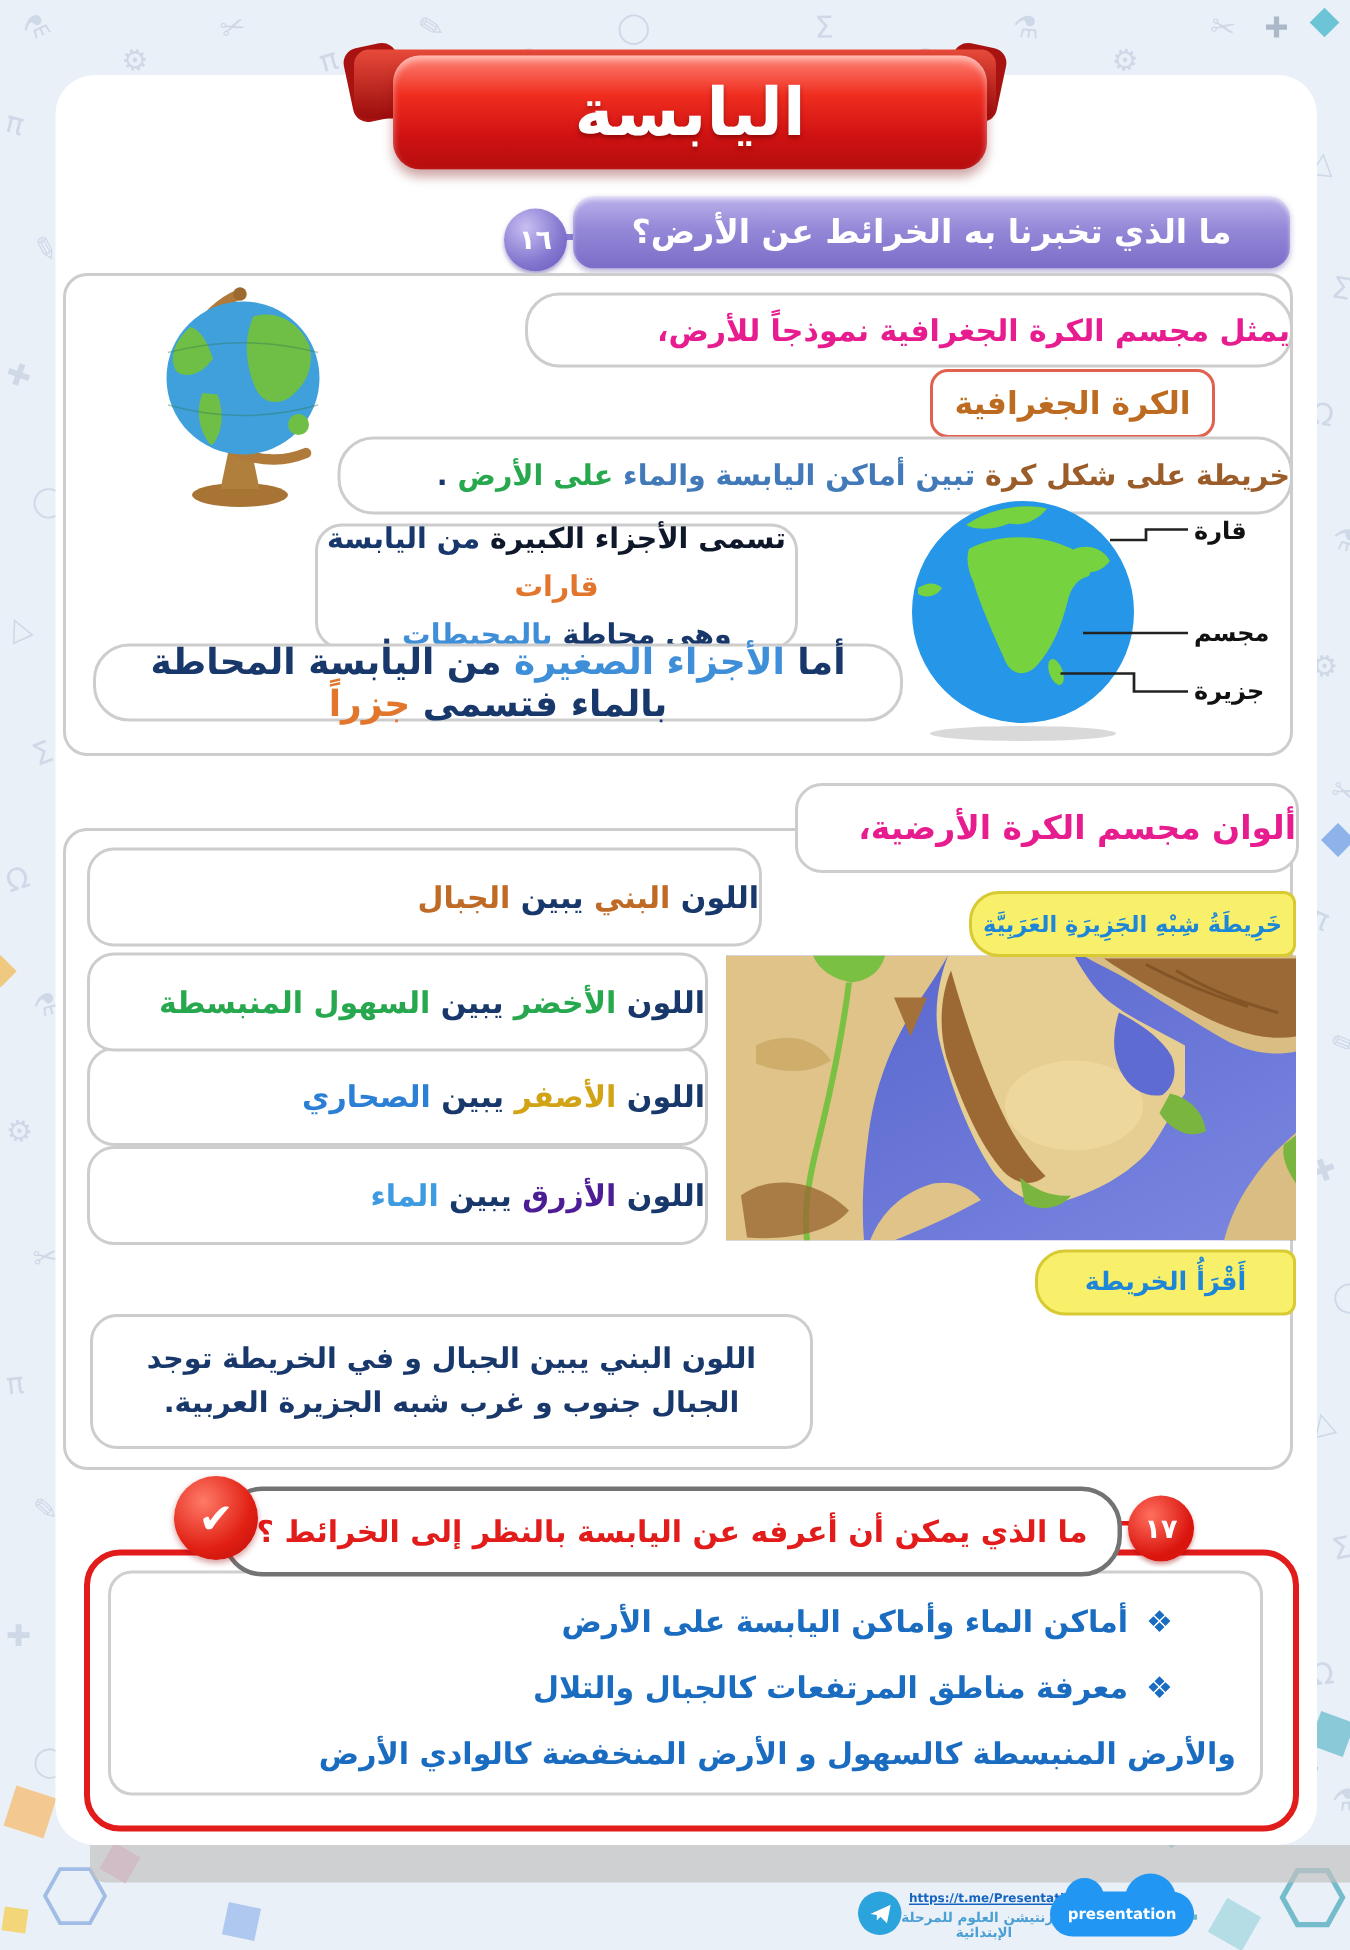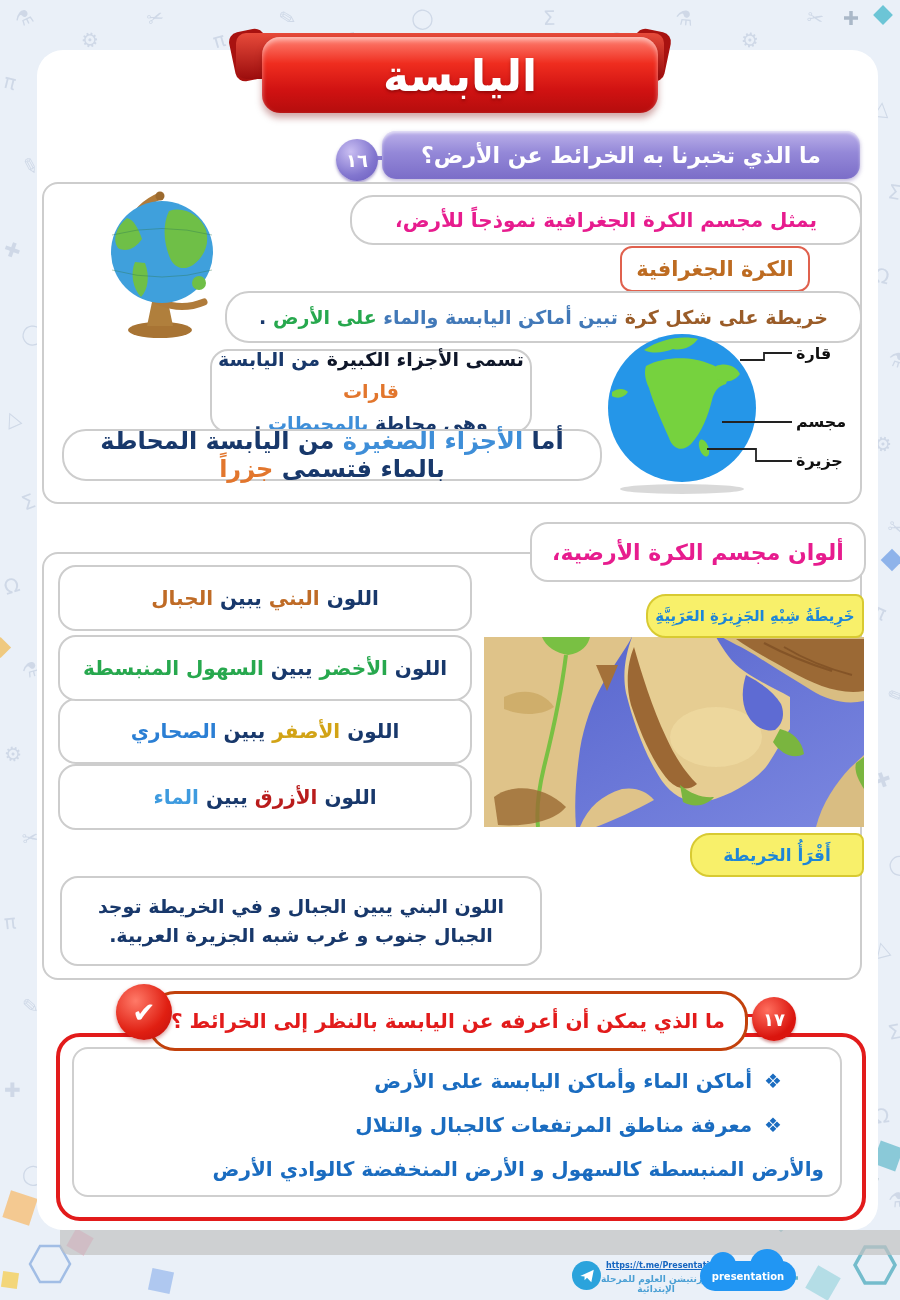--- a/index.html
+++ b/index.html
@@ -27,34 +27,34 @@
      box-shadow:inset 0 2px 3px rgba(255,255,255,.6),0 2px 4px rgba(90,70,160,.4);
      display:flex;align-items:center;justify-content:center;color:#fff;font-weight:bold;font-size:22px;direction:rtl;}
   .q16-line{position:absolute;left:370px;top:156px;width:26px;height:4px;background:#8e82d6;}
   .q16-circle{position:absolute;left:336px;top:139px;width:42px;height:42px;border-radius:50%;
      background:radial-gradient(circle at 35% 30%,#c9bef2,#8276cf 60%,#685abc);
      color:#fff;display:flex;align-items:center;justify-content:center;font-size:18px;font-weight:bold;
      box-shadow:0 2px 3px rgba(90,70,160,.5);}
   
   .obox{position:absolute;background:#fff;border:2px solid #cdcdcd;border-radius:16px;}
   .gbox{position:absolute;background:#fff;border:2px solid #cdcdcd;border-radius:18px;
-        display:flex;align-items:center;justify-content:center;}
+        display:flex;align-items:center;justify-content:flex-end;}
   .txt{direction:rtl;text-align:center;font-weight:bold;color:#18386b;}
   .term-box{position:absolute;background:#fff;border:2px solid #e0614e;border-radius:12px;
         display:flex;align-items:center;justify-content:center;}
   .ylabel{position:absolute;background:#f8f06a;border:2px solid #d8ca32;border-radius:20px 8px 8px 20px;
         display:flex;align-items:center;justify-content:center;font-weight:bold;color:#1e86d8;direction:rtl;z-index:6;}
   .blue-box{position:absolute;background:#fff;border:3px solid #3e9ad6;border-radius:14px;z-index:5;}
   .globe-label{position:absolute;color:#111;font-weight:bold;font-size:16px;direction:rtl;}
   
   .q17-check{position:absolute;left:116px;top:984px;width:56px;height:56px;border-radius:50%;
      background:radial-gradient(circle at 35% 30%,#ff7a68,#e01f12 60%,#bd0d0d);
      display:flex;align-items:center;justify-content:center;color:#fff;font-size:28px;font-weight:bold;
      box-shadow:0 2px 4px rgba(150,0,0,.4);z-index:7;}
-  .q17-bar{position:absolute;left:148px;top:991px;width:594px;height:54px;background:#fff;border:3px solid #c2410c;
+  .q17-bar{position:absolute;left:148px;top:991px;width:594px;height:54px;background:#fff;border:3px solid #737373;
      border-radius:27px;display:flex;align-items:center;justify-content:center;font-weight:bold;font-size:20px;direction:rtl;z-index:6;}
   .q17-line{position:absolute;left:734px;top:1014px;width:26px;height:3px;background:#e21b1b;z-index:5;}
   .q17-circle{position:absolute;left:752px;top:997px;width:44px;height:44px;border-radius:50%;
      background:radial-gradient(circle at 35% 30%,#ff6f5e,#da150e 65%);color:#fff;display:flex;align-items:center;
      justify-content:center;font-size:18px;font-weight:bold;z-index:6;box-shadow:0 2px 3px rgba(150,0,0,.4);}
   .red-box{position:absolute;left:56px;top:1033px;width:802px;height:180px;border:4px solid #e21b1b;border-radius:24px;background:#fff;}
   .bullets-box{position:absolute;left:72px;top:1047px;width:770px;height:150px;border:2px solid #cfcfcf;border-radius:16px;
      padding:10px 0 0 0;box-sizing:border-box;}
   .bullet-line{display:flex;direction:rtl;align-items:center;gap:12px;height:44px;padding-right:58px;font-weight:bold;font-size:20px;}
   .bullet-line.wide{padding-right:16px;}
@@ -217,31 +217,31 @@
     <div class="txt" style="font-size:24px">
       <span style="color: rgb(24, 56, 107);">أما </span><span style="color: rgb(62, 142, 216);">الأجزاء الصغيرة </span><span style="color: rgb(24, 56, 107);">من اليابسة المحاطة بالماء فتسمى </span><span style="color: rgb(226, 118, 45);">جزراً</span>
     </div>
   </div>
 
   <div class="obox" style="left:42px;top:552px;width:816px;height:424px;"></div>
   <div class="gbox" style="left:530px;top:522px;width:332px;height:56px;z-index:4;">
     <div class="txt" style="font-size: 22px; color: rgb(231, 28, 142);">ألوان مجسم الكرة الأرضية،</div>
   </div>
 
-  <div class="gbox" style="left:58px;top:565px;width:410px;height:62px;">
+  <div class="gbox" style="left:58px;top:565px;width:410px;height:62px;padding-left:36px;">
     <div class="txt" style="font-size:20px"><span style="color: rgb(24, 56, 107);">اللون </span><span style="color: rgb(191, 107, 38);">البني </span><span style="color: rgb(24, 56, 107);">يبين </span><span style="color: rgb(191, 107, 38);">الجبال</span></div>
   </div>
   <div class="gbox" style="left:58px;top:698px;width:410px;height:62px;">
     <div class="txt" style="font-size:20px"><span style="color: rgb(24, 56, 107);">اللون </span><span style="color: rgb(210, 163, 21);">الأصفر </span><span style="color: rgb(24, 56, 107);">يبين </span><span style="color: rgb(43, 127, 212);">الصحاري</span></div>
   </div>
   <div class="gbox" style="left:58px;top:635px;width:410px;height:62px;">
     <div class="txt" style="font-size:20px"><span style="color: rgb(24, 56, 107);">اللون </span><span style="color: rgb(39, 168, 78);">الأخضر </span><span style="color: rgb(24, 56, 107);">يبين </span><span style="color: rgb(39, 168, 78);">السهول المنبسطة</span></div>
   </div>
   <div class="gbox" style="left:58px;top:764px;width:410px;height:62px;">
-    <div class="txt" style="font-size:20px"><span style="color: rgb(24, 56, 107);">اللون </span><span style="color: #b91c1c;">الأزرق </span><span style="color: rgb(24, 56, 107);">يبين </span><span style="color: rgb(62, 155, 223);">الماء</span></div>
+    <div class="txt" style="font-size:20px"><span style="color: rgb(24, 56, 107);">اللون </span><span style="color: #4c1d95;">الأزرق </span><span style="color: rgb(24, 56, 107);">يبين </span><span style="color: rgb(62, 155, 223);">الماء</span></div>
   </div>
 
   <div class="ylabel" style="left:646px;top:594px;width:214px;height:40px;font-size:15px;">
     <span>خَرِيطَةُ شِبْهِ الجَزِيرَةِ العَرَبِيَّةِ</span>
   </div>
   <svg class="abs" style="left:484px;top:637px;width:380px;height:190px" viewBox="0 0 380 190">
     <defs>
       <linearGradient id="sea" x1="0" y1="0" x2="1" y2="1">
         <stop offset="0" stop-color="#5563cc"></stop>
           <stop offset="1" stop-color="#7b87e0"></stop>

